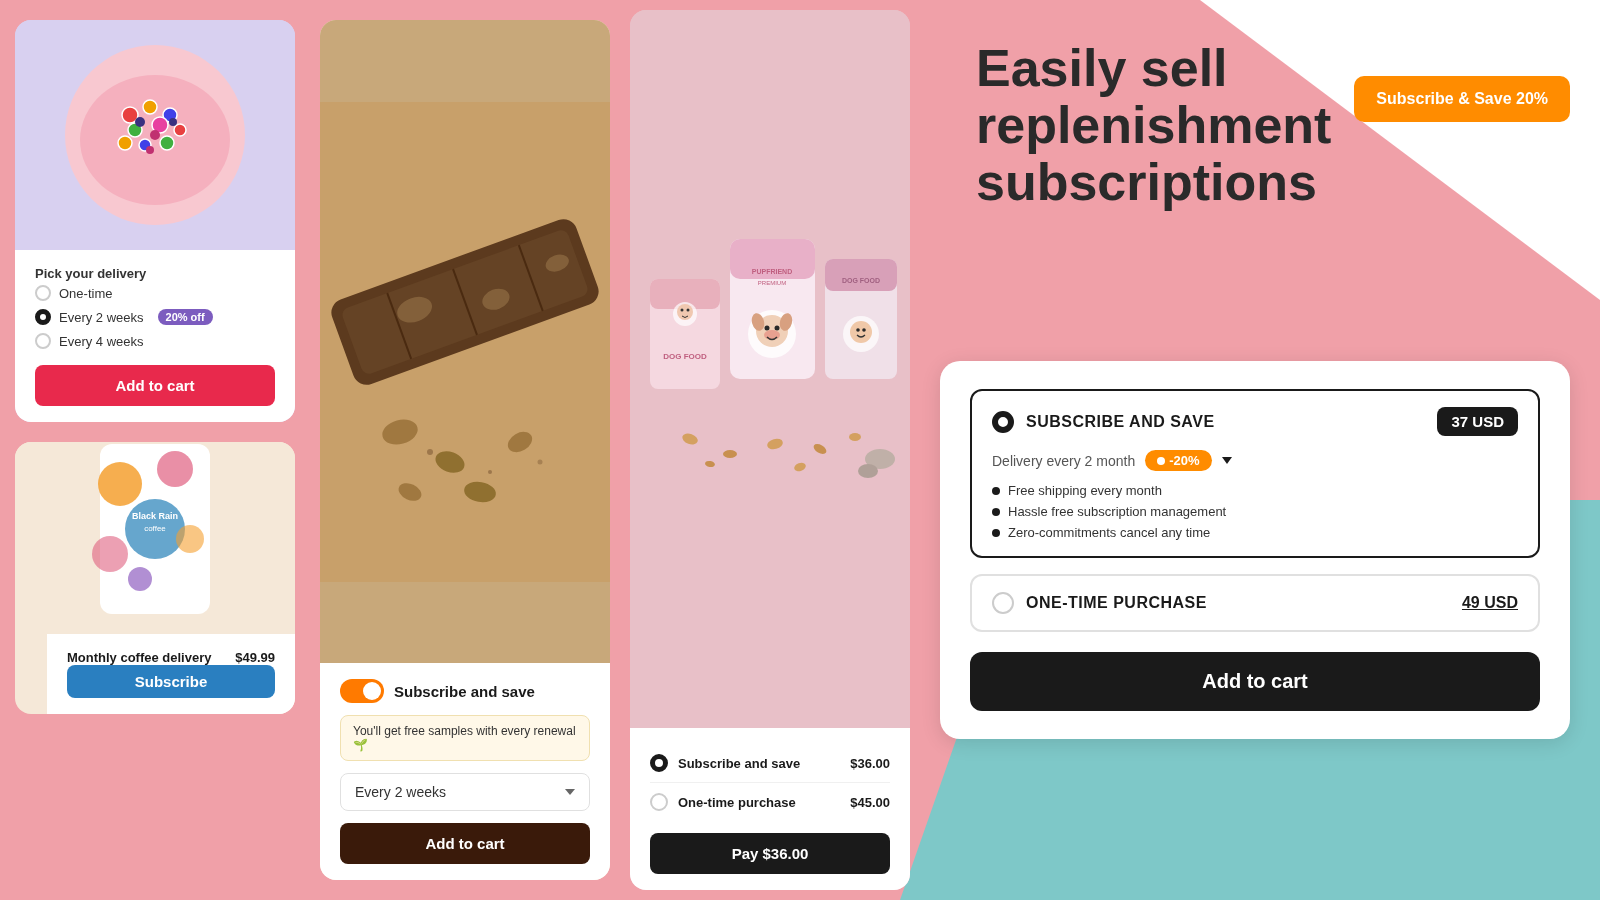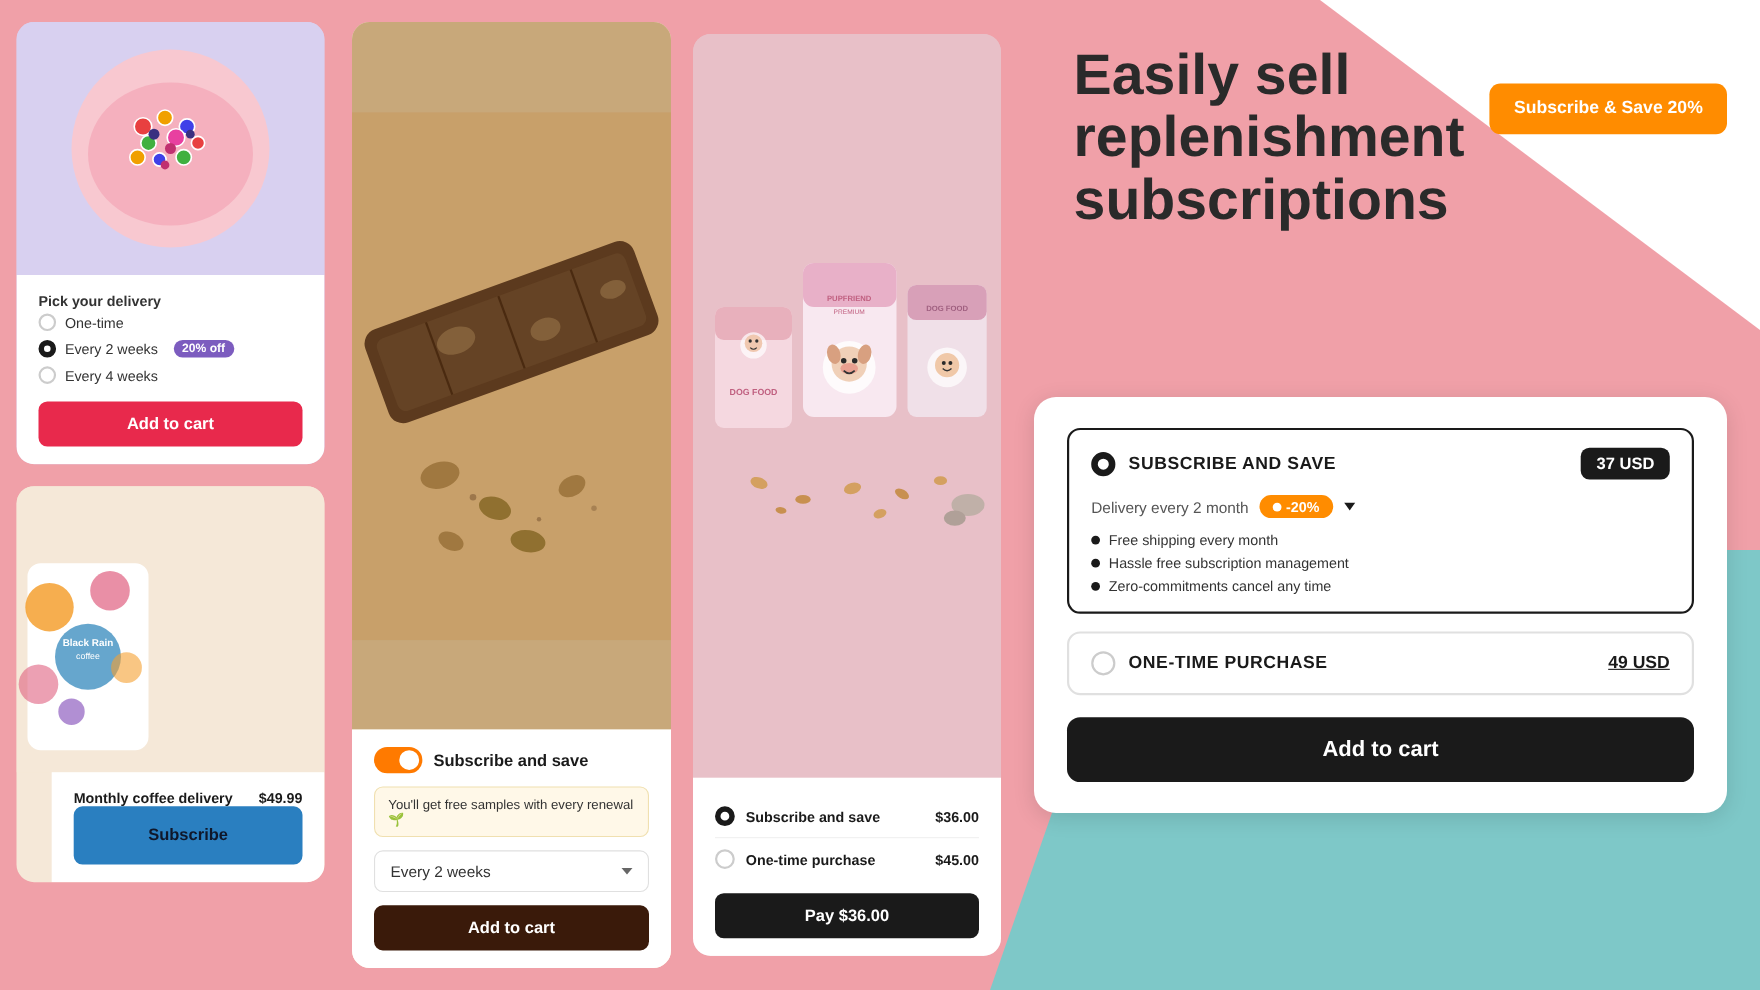--- a/index.html
+++ b/index.html
@@ -128,25 +128,25 @@
     }
 
     
     .card-coffee {
       background: #f5e8d8;
       border-radius: 16px;
       overflow: hidden;
     }
     .card-coffee .product-img {
       width: 100%;
-      height: 260px;
+      height: 192px;
       background: #f5e8d8;
       display: flex;
       align-items: flex-end;
-      justify-content: flex-start;
+      justify-content: center;
       padding-bottom: 10px;
     }
     .card-coffee-body {
       background: white;
       padding: 16px 20px;
       display: flex;
       flex-direction: column;
       margin-left: 32px;
     }
     .product-info-row {
@@ -160,24 +160,24 @@
       color: #1a1a1a;
     }
     .product-price {
       font-size: 13px;
       font-weight: 700;
       color: #1a1a1a;
     }
     .btn-subscribe {
       width: 100%;
       background: #2a7fc0;
-      color: #0f172a;
+      color: #ffffff;
       border: none;
       border-radius: 8px;
-      padding: 18px;
+      padding: 8px;
       font-size: 15px;
       font-weight: 600;
       cursor: pointer;
     }
 
     
     .mid-col {
       padding: 20px 10px;
     }
     .card-choc {
@@ -267,21 +267,21 @@
       border: none;
       border-radius: 8px;
       padding: 12px;
       font-size: 15px;
       font-weight: 600;
       cursor: pointer;
     }
 
     
     .dog-col {
-      padding: 31px 10px;
+      padding: 10px 10px;
     }
     .card-dog {
       background: #e8c0c8;
       border-radius: 16px;
       overflow: hidden;
       height: calc(100% - 0px);
       display: flex;
       flex-direction: column;
     }
     .dog-img {

